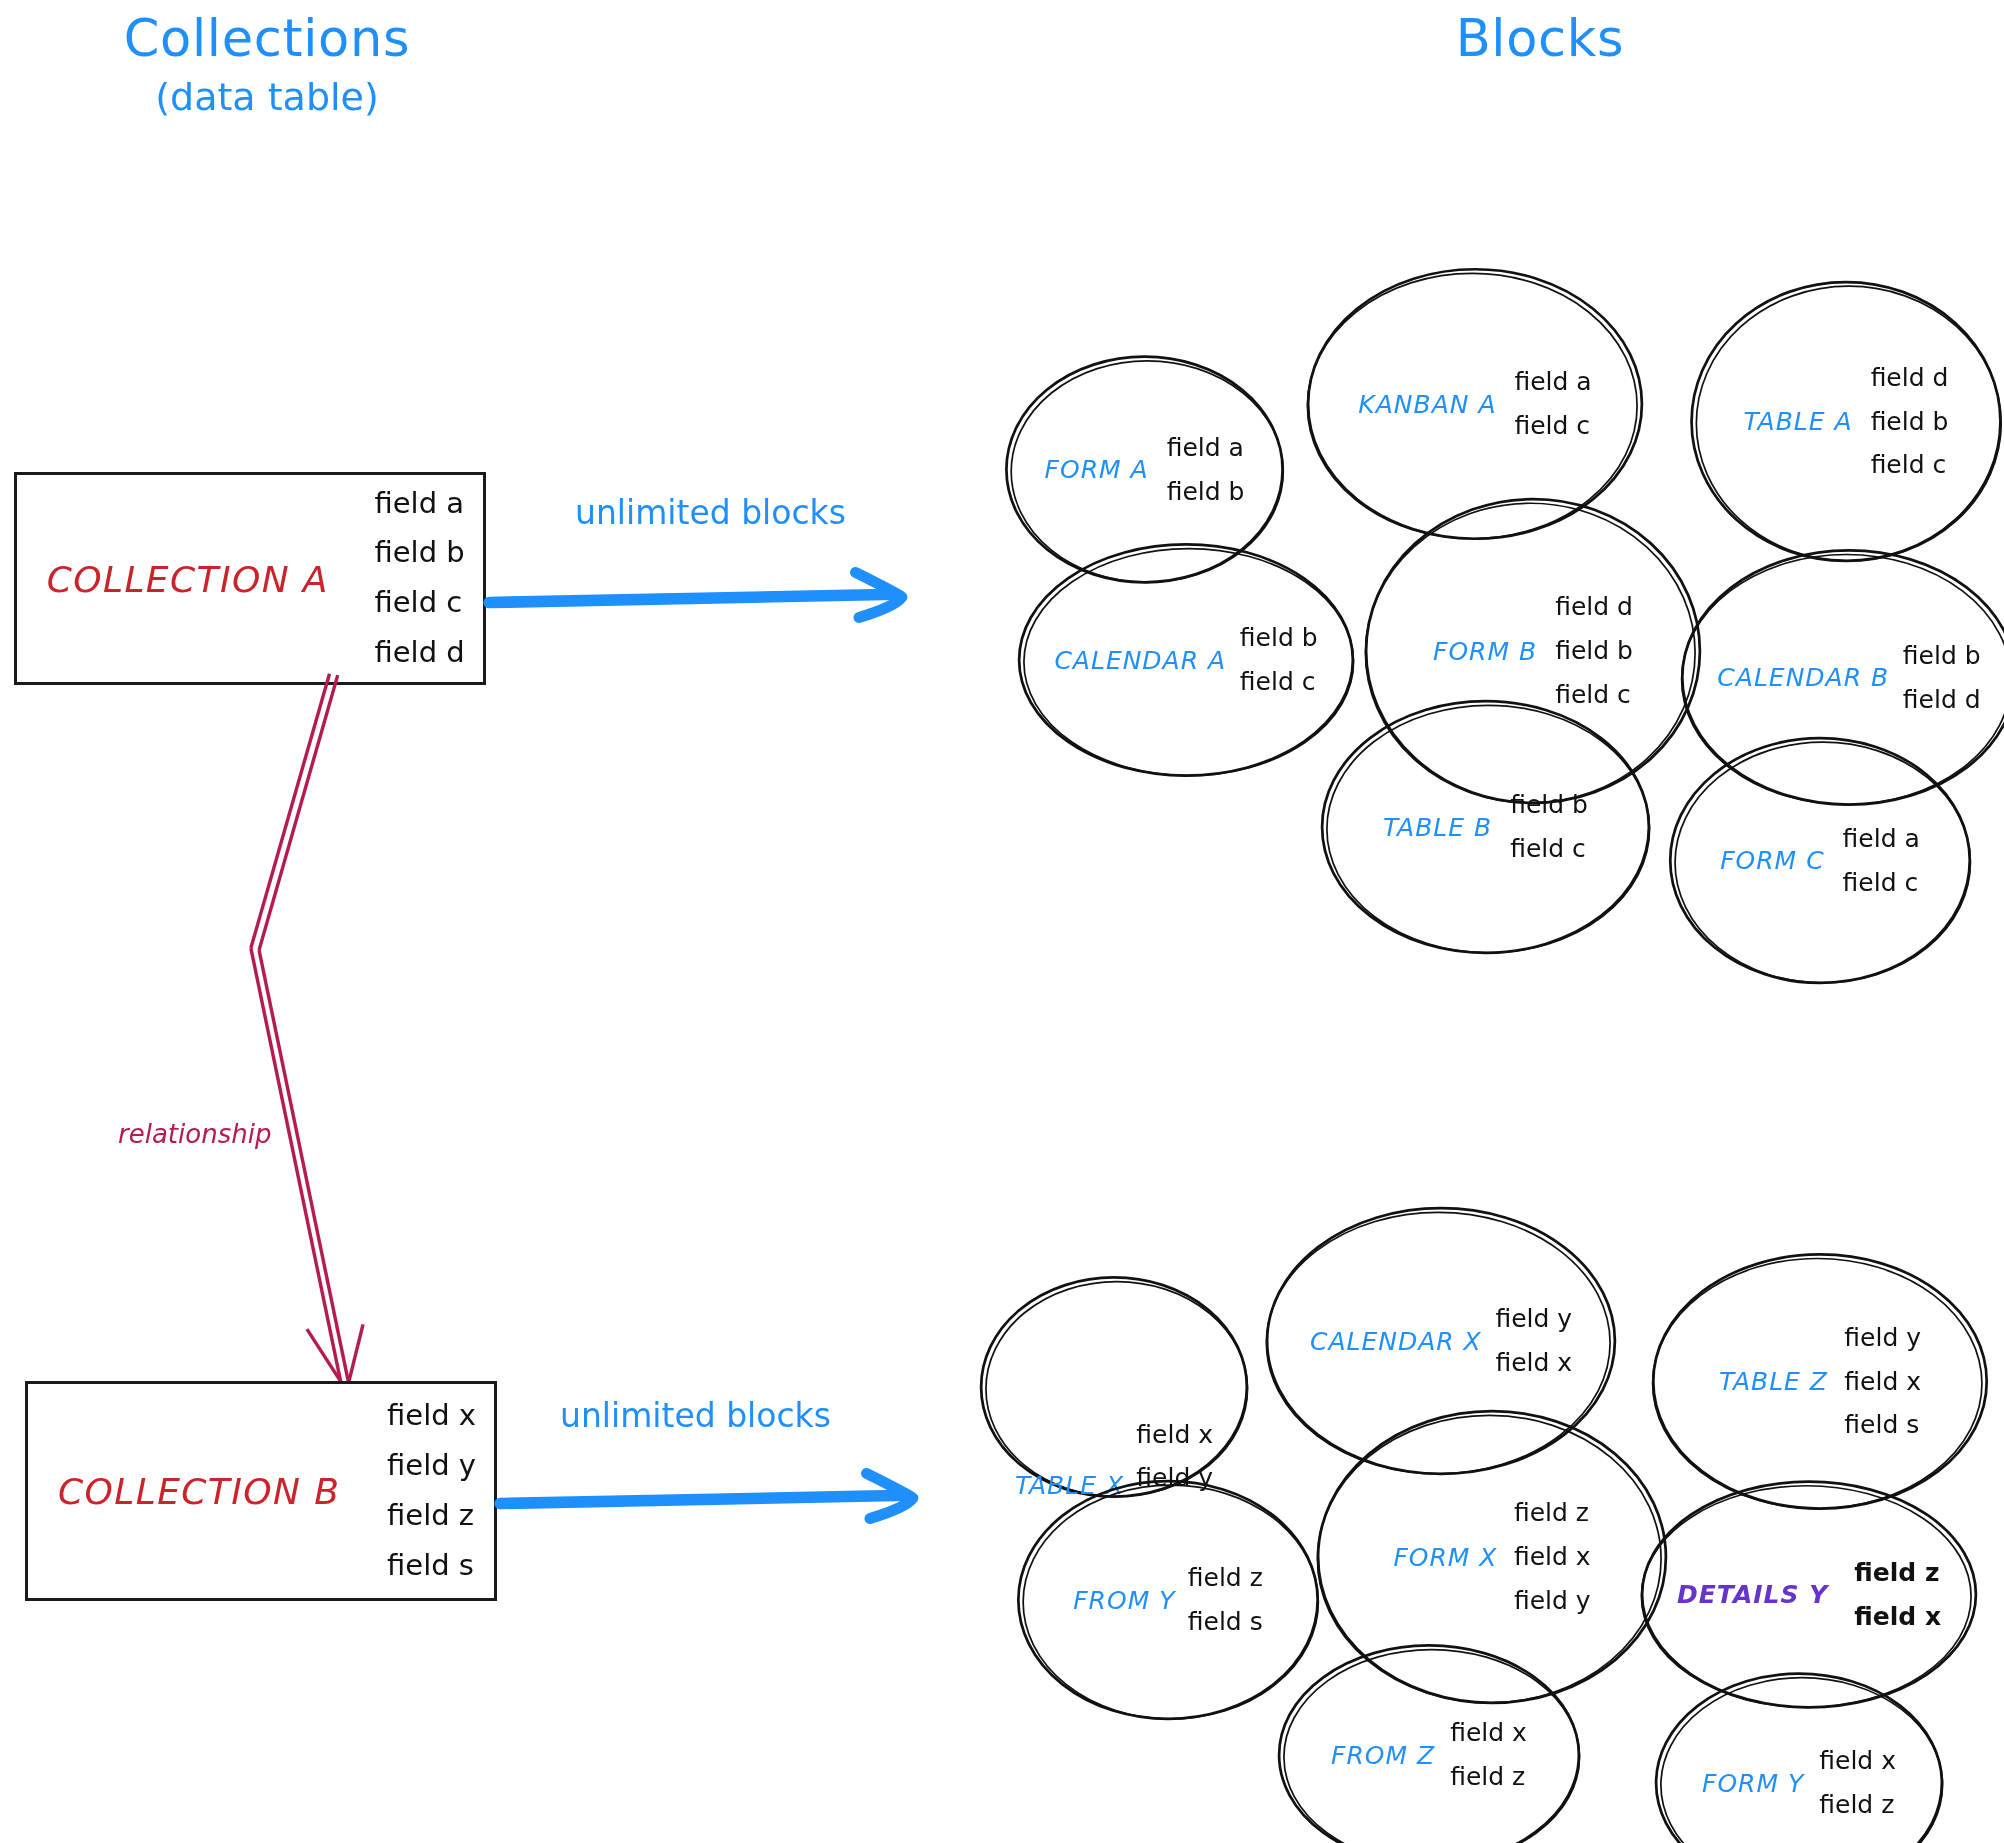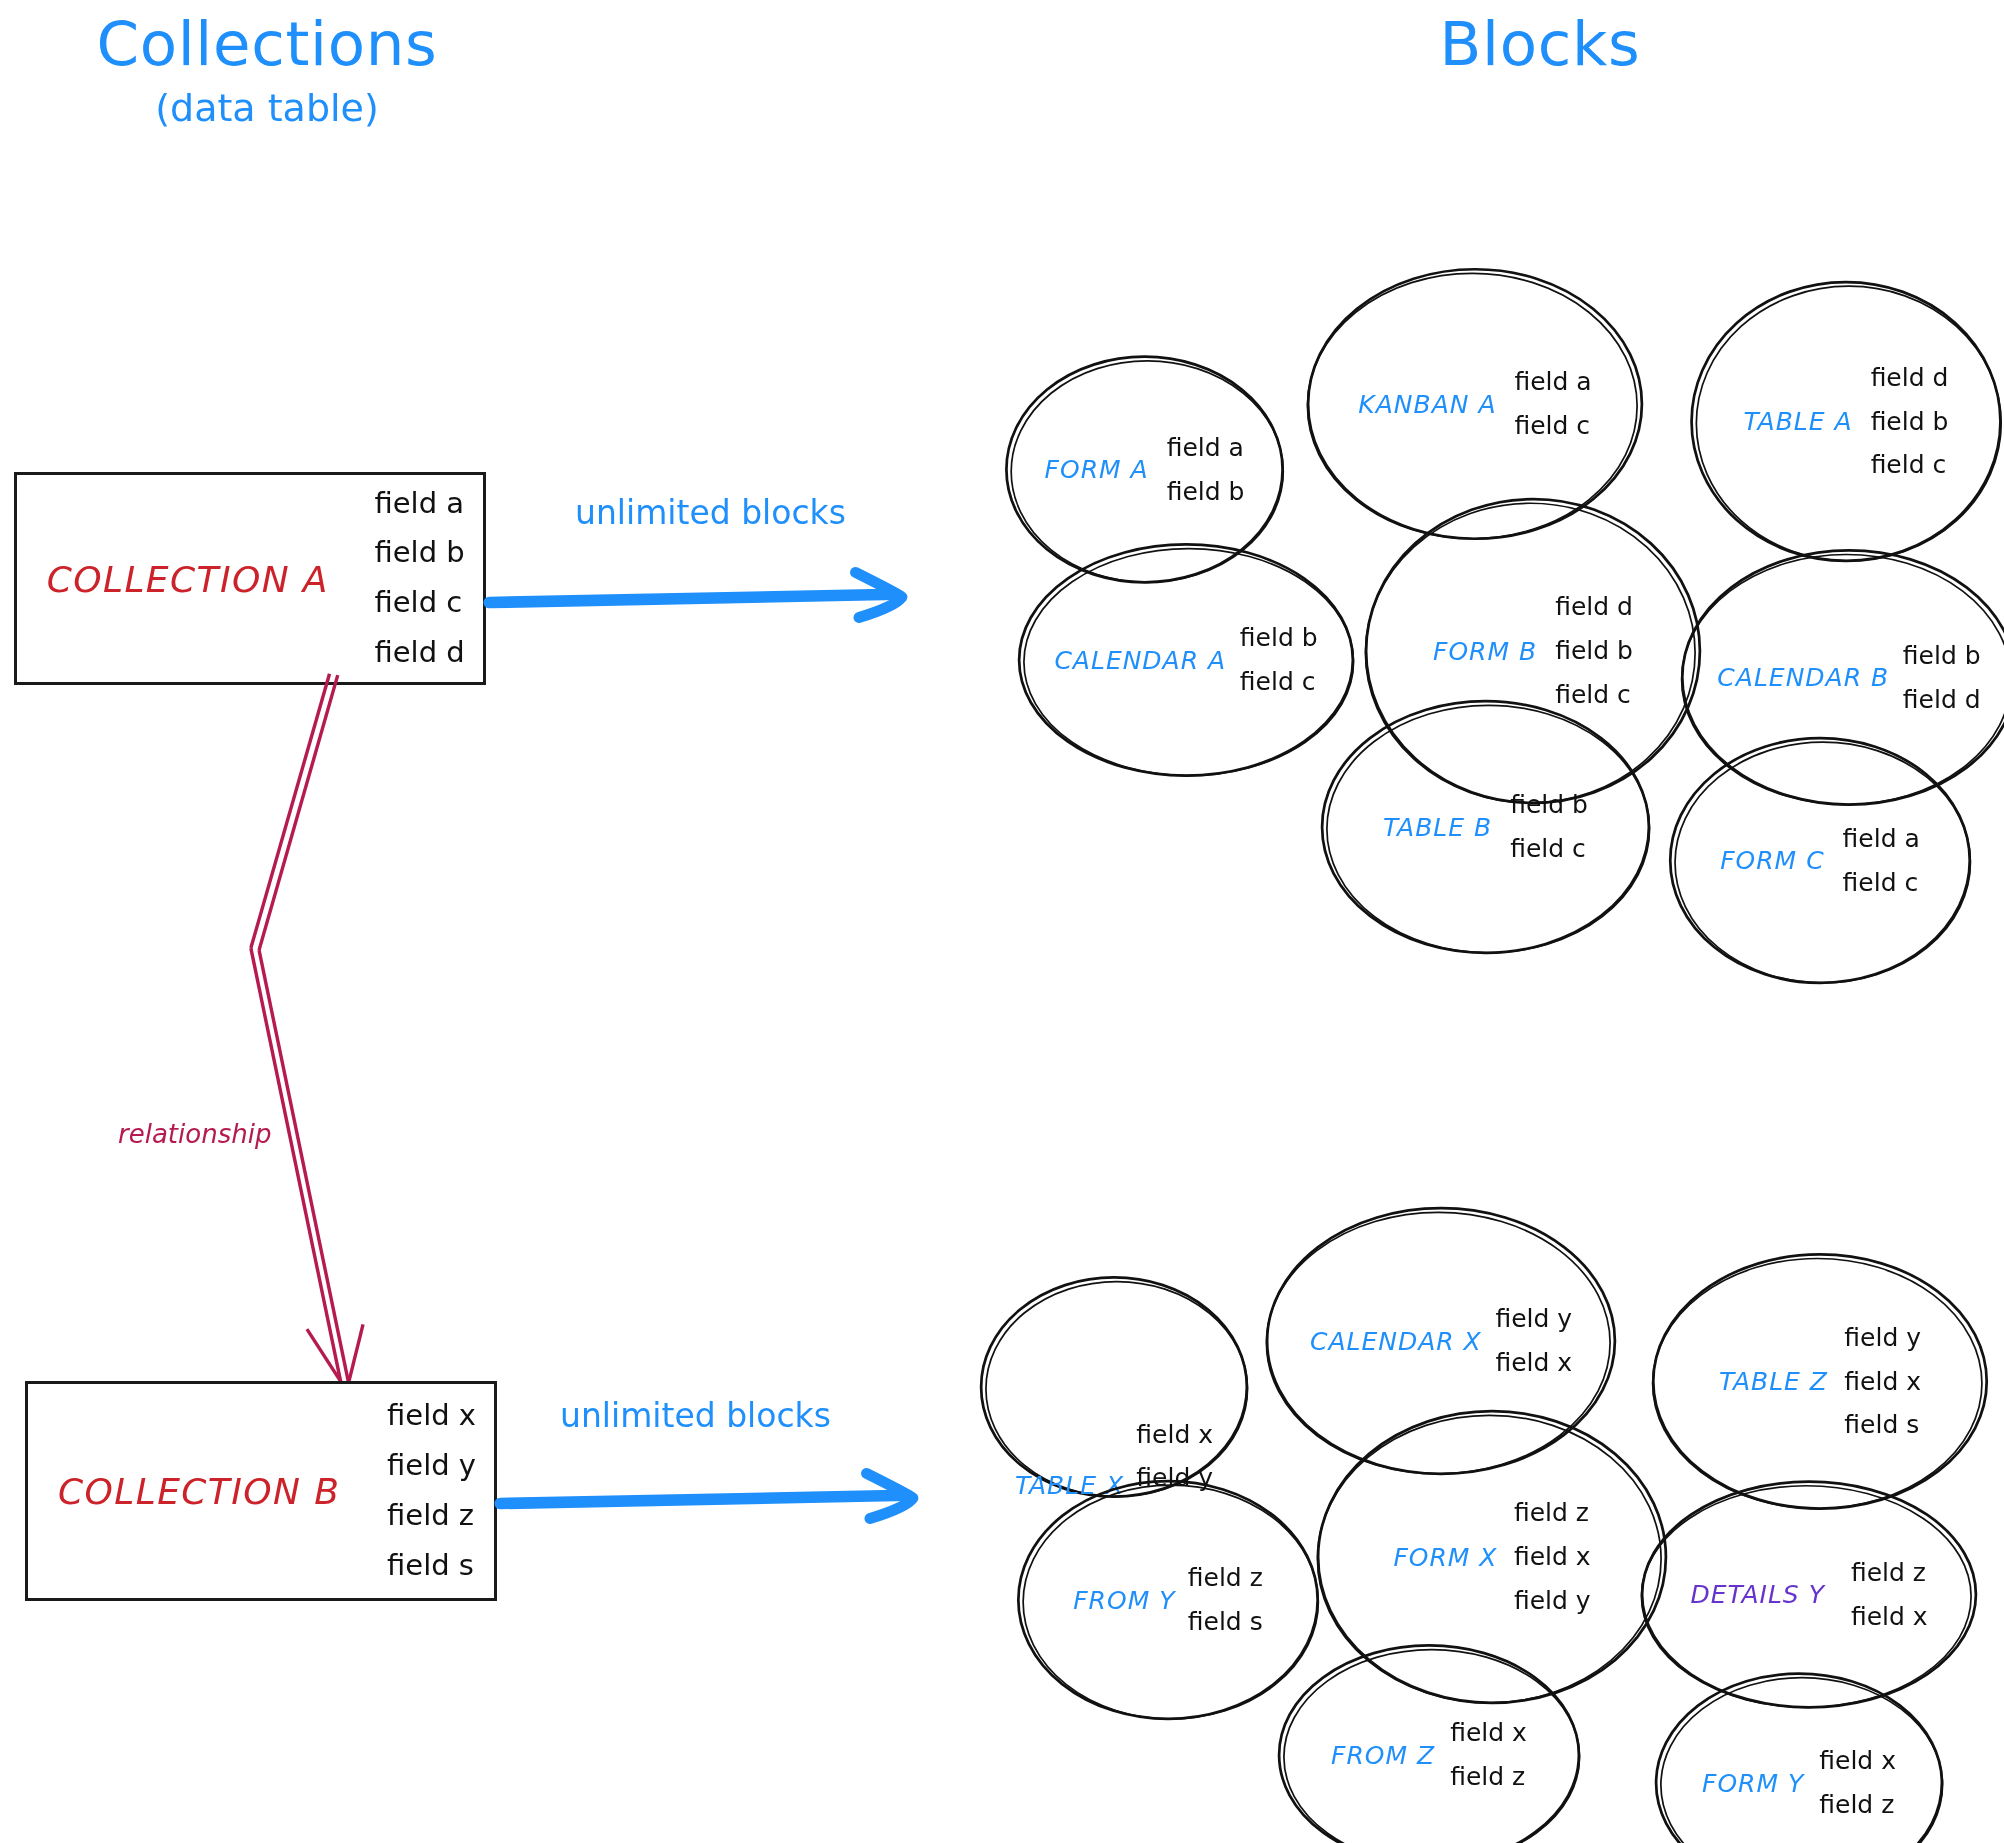--- a/index.html
+++ b/index.html
@@ -25,21 +25,21 @@
   .heading {
     position: absolute;
     color: #1f8ffb;
     text-align: center;
     line-height: 1.05;
     white-space: nowrap;
     -webkit-font-smoothing: antialiased;
   }
   .heading .big {
     display: block;
-    font-size: 61px;
+    font-size: 51px;
     font-weight: 400;
     letter-spacing: 0.7px;
   }
   .heading .sub {
     display: block;
     font-size: 38px;
     font-weight: 400;
     margin-top: 12.3px;
   }
 
@@ -378,21 +378,21 @@
         <div>field y</div>
       </span>
     </div>
   </div>
 
   <div class="block" style="left:1638px; top:1478px; width:342px; height:233px;">
     <svg viewBox="0 0 500 340" width="342" height="233">
       <ellipse cx="250" cy="170" rx="244" ry="165" fill="none" stroke="#111" stroke-width="4"></ellipse>
       <ellipse cx="246" cy="173" rx="241" ry="162" fill="none" stroke="#111" stroke-width="2.5"></ellipse>
     </svg>
-    <div class="inner" style="gap:26px;">
+    <div class="inner" style="gap:26px;font-weight:bold;">
       <span class="block-name hand purple">DETAILS Y</span>
       <span class="block-fields hand">
         <div>field z</div>
         <div>field x</div>
       </span>
     </div>
   </div>
 
   <div class="block" style="left:1275px; top:1642px; width:308px; height:226px;">
     <svg viewBox="0 0 450 330" width="308" height="226">

